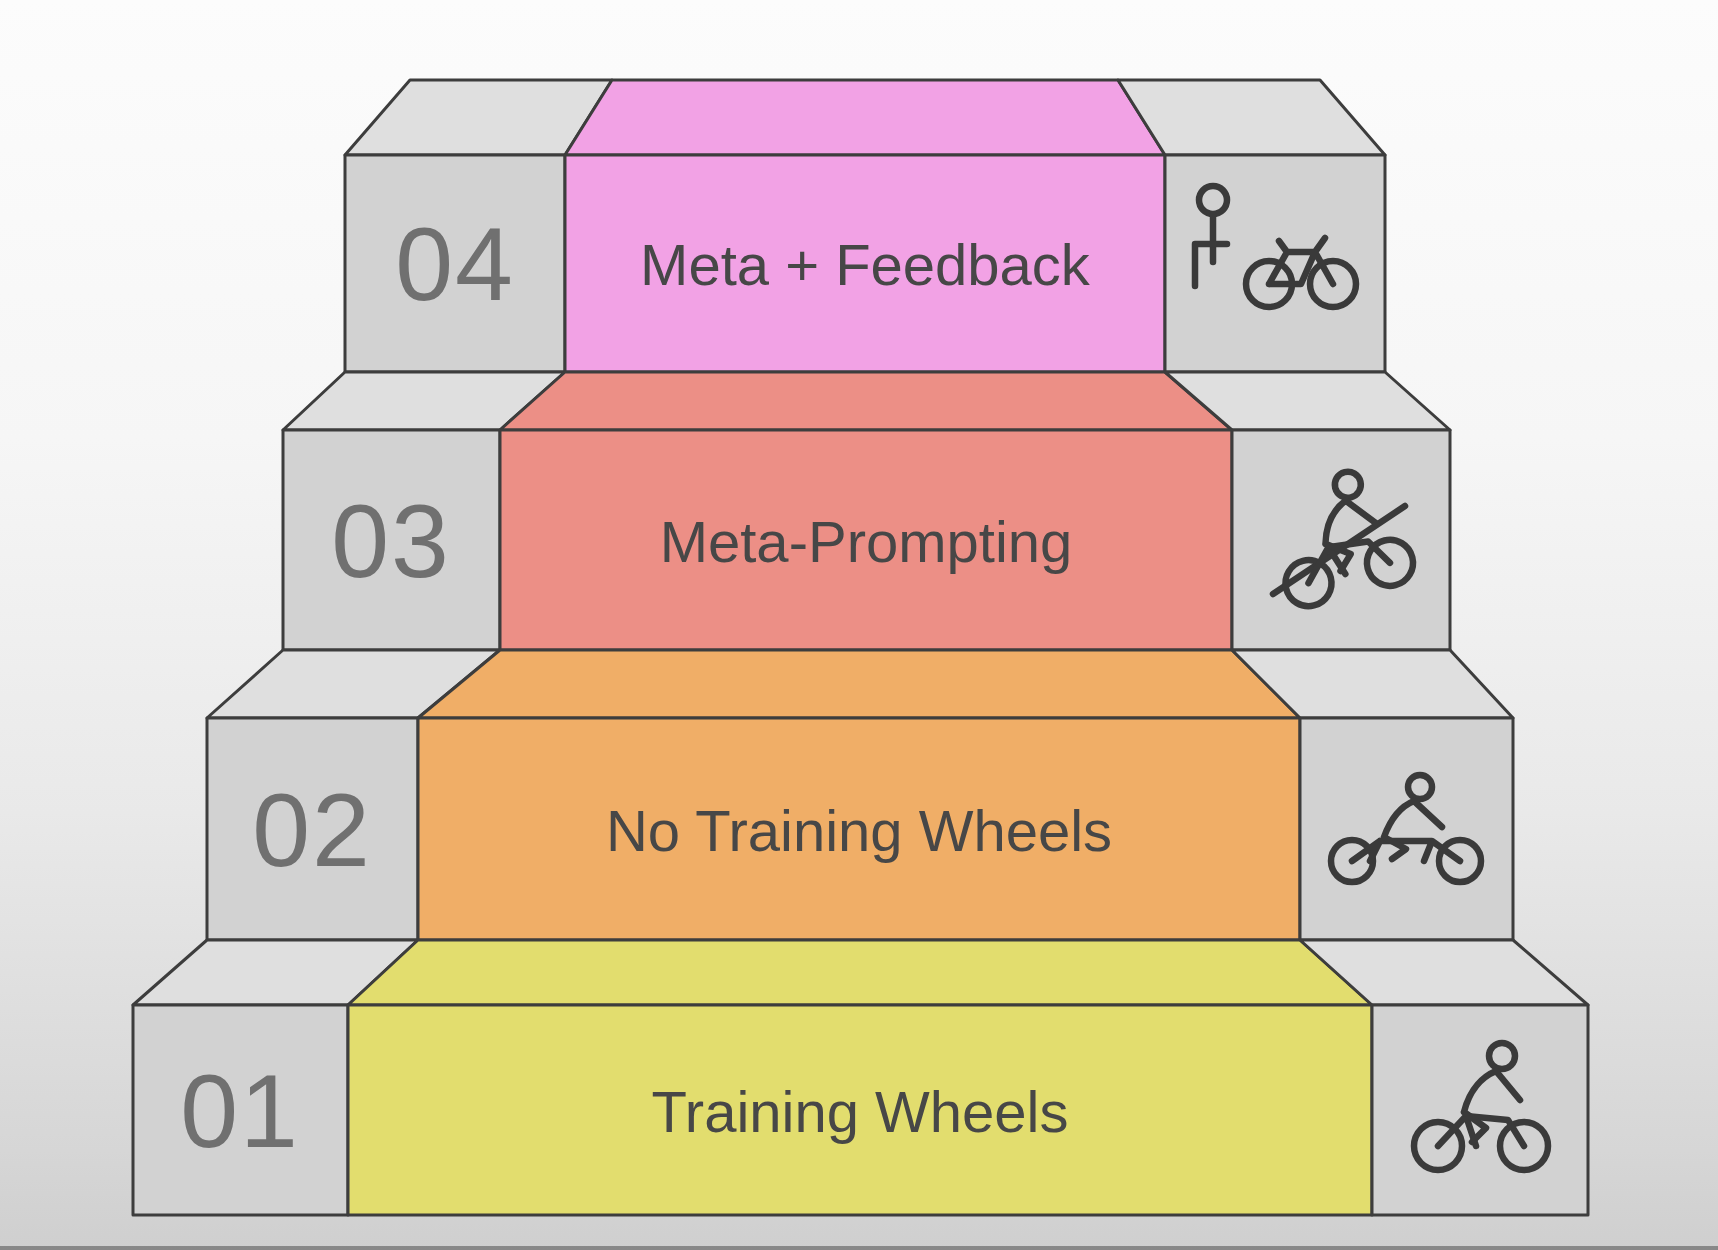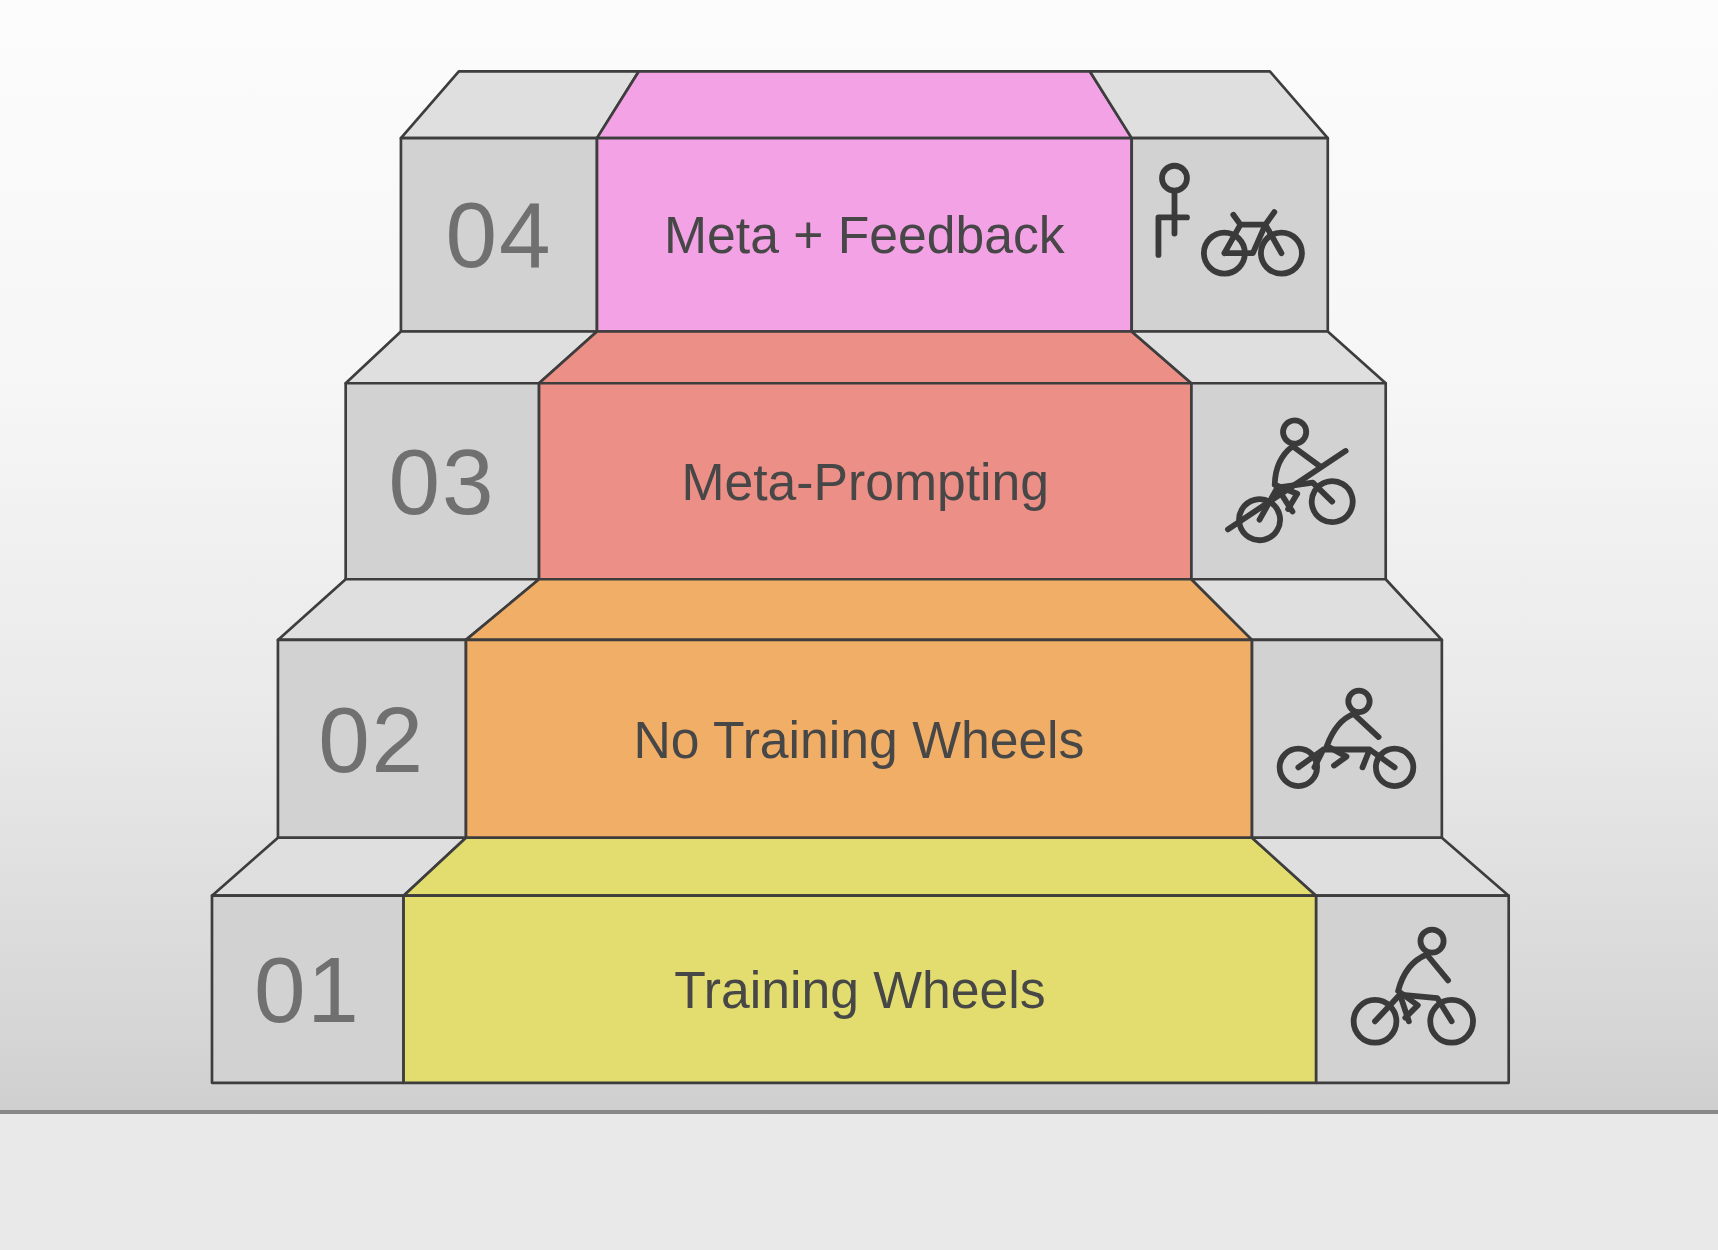--- a/index.html
+++ b/index.html
@@ -1,18 +1,18 @@
 <!DOCTYPE html>
 <html><head>
 <meta charset="utf-8">
 <style>
   html,body{margin:0;padding:0;background:#e9e9e9;}
   .stage{
     position:relative;
-    width:1718px;height:1114px;
+    width:1718px;height:1250px;
     overflow:hidden;
     background:linear-gradient(180deg,#fcfcfc 0%,#f6f6f6 35%,#e9e9e9 65%,#d6d6d6 92%,#cfcfcf 100%);
     font-family:"Liberation Sans",sans-serif;
   }
   svg{display:block;width:100%;height:100%;}
   .face{stroke:#3d3d3d;stroke-width:3;stroke-linejoin:round;}
   .gray-front{fill:#d2d2d2;}
   .gray-top{fill:#dfdfdf;}
   .num{
     font-family:"Liberation Sans",sans-serif;

